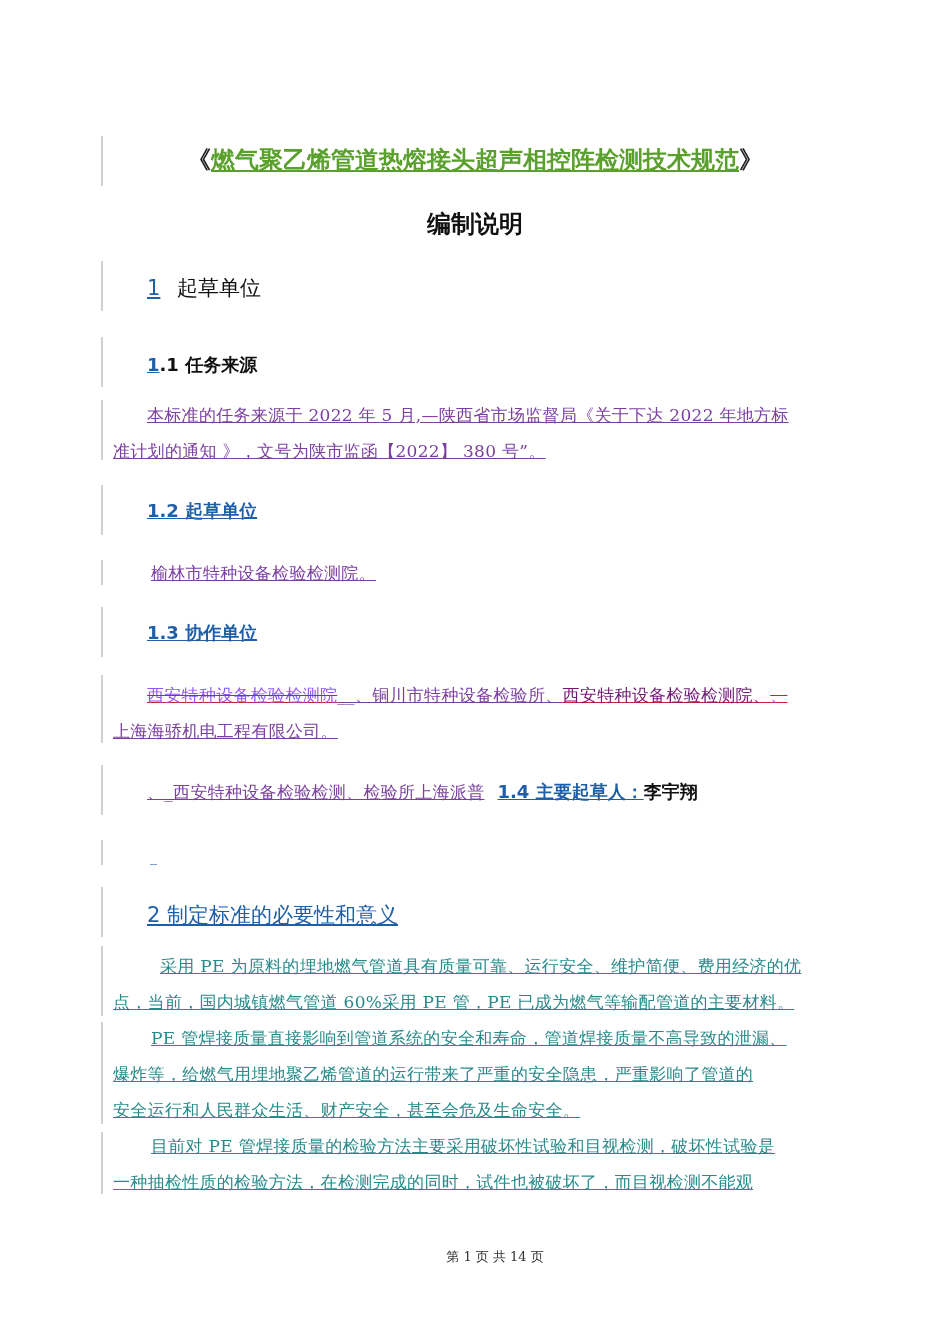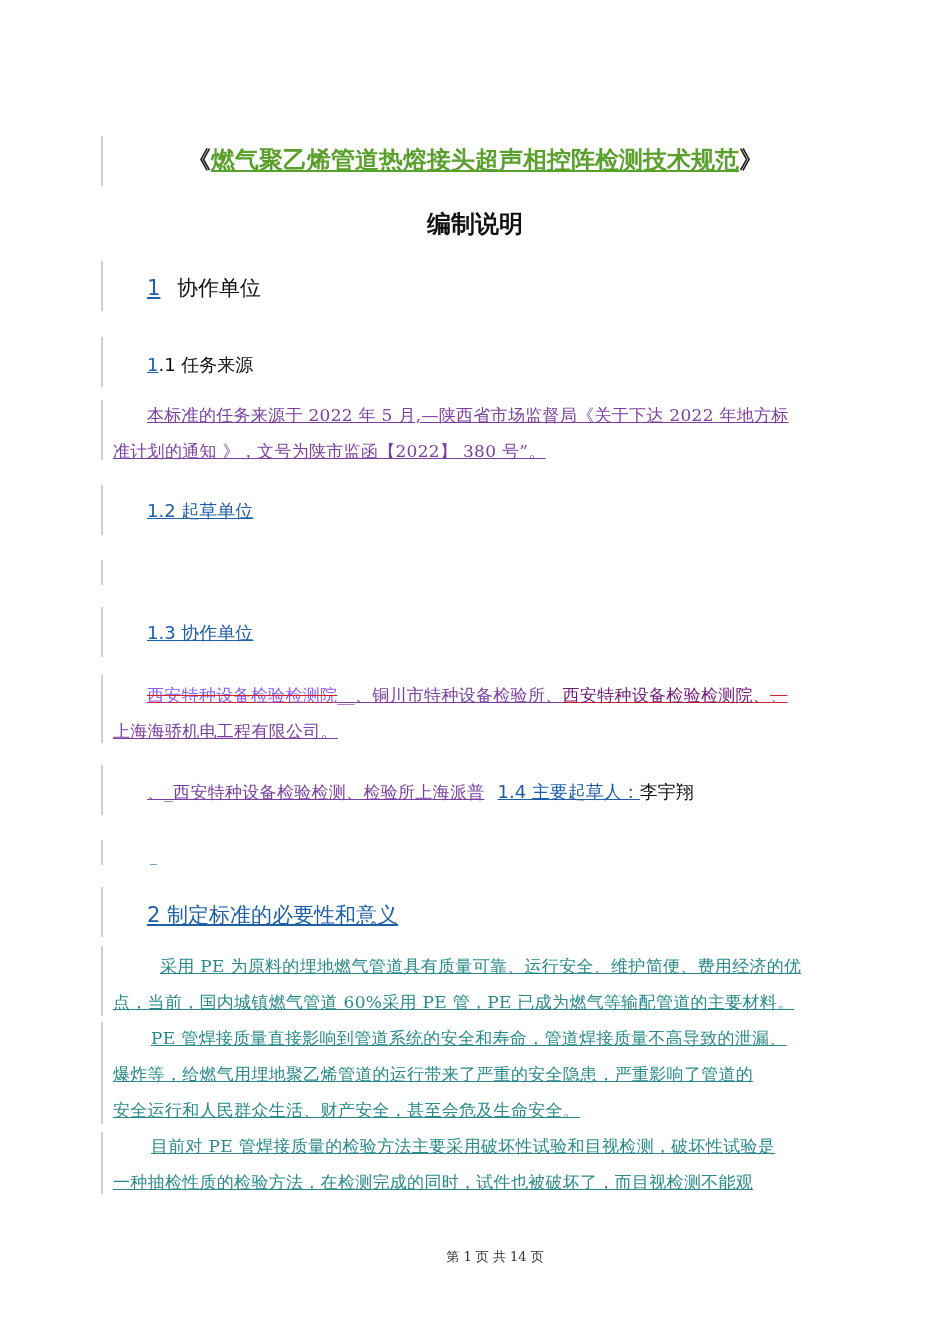--- a/index.html
+++ b/index.html
@@ -13,21 +13,21 @@
     .title {
       left: 0; width: 950px; text-align: center; top: 144px;
       font-family: "DejaVu Sans", sans-serif; font-size: 24px; font-weight: bold; color: #222;
     }
     .title .ins { color: #5aa02c; text-decoration: underline; text-decoration-color: #5aa02c; }
     .subtitle {
       left: 0; width: 950px; text-align: center; top: 208px;
       font-family: "DejaVu Sans", sans-serif; font-size: 24px; font-weight: bold; color: #111;
     }
     .h1 { font-family: "DejaVu Sans", sans-serif; font-size: 21px; color: #111; }
-    .h2 { font-family: "DejaVu Sans", sans-serif; font-size: 18px; color: #111; }
+    .h2 { font-family: "DejaVu Sans", sans-serif; font-size: 18px; color: #111; font-weight: bold; }
     .blue-ins { color: #1f5fa8; text-decoration: underline; text-decoration-color: #1f5fa8; }
     .purple { color: #7b3fa0; text-decoration: underline; text-decoration-color: #7b3fa0; }
     .red-del { color: #8b5cf6; text-decoration: line-through underline; text-decoration-color: #d0202a; }
     .red-ins { color: #701a75; text-decoration: underline; text-decoration-color: #d0202a; }
     .teal { color: #2a8a8a; text-decoration: underline; text-decoration-color: #2a8a8a; }
     .body { font-size: 17px; letter-spacing: 0.3px; }
     .black { color: #111; }
     .footer {
       left: 0; width: 950px; text-align: center; top: 1248px;
       font-family: "DejaVu Serif", serif; font-size: 13px; color: #333; margin-left: 20px;
@@ -53,30 +53,31 @@
   <div class="bar" style="top:1022px;height:102px"></div>
   <div class="bar" style="top:1132px;height:62px"></div>
 
   <div class="line title">
     <span>《</span><span class="ins">燃气聚乙烯管道热熔接头超声相控阵检测技术规范</span><span>》</span>
   </div>
   <div class="line subtitle">编制说明</div>
 
   <div class="line h1" style="left:147px;top:274px">
     <span class="blue-ins">1</span>
-    <span style="margin-left:10px">协作单位</span>
+    <span style="margin-left:10px">起草单位</span>
   </div>
 
   <div class="line h2" style="left:147px;top:353px">
     <span class="blue-ins">1</span><span>.1 任务来源</span>
   </div>
   <div class="line body purple" style="left:147px;top:404px">本标准的任务来源于 2022  年 5 月,—陕西省市场监督局《关于下达 2022 年地方标</div>
   <div class="line body purple" style="left:113px;top:440px">准计划的通知 》，文号为陕市监函【2022】  380 号”。</div>
 
   <div class="line h2 blue-ins" style="left:147px;top:499px">1.2 起草单位</div>
+  <div class="line body purple" style="left:151px;top:562px">榆林市特种设备检验检测院。</div>
 
   <div class="line h2 blue-ins" style="left:147px;top:621px">1.3 协作单位</div>
   <div class="line body" style="left:147px;top:684px">
     <span class="red-del">西安特种设备检验检测院</span><span class="purple">__</span><span class="purple">、铜川市特种设备检验所、</span><span class="red-ins">西安特种设备检验检测院、</span><span class="red-del">、</span>
   </div>
   <div class="line body purple" style="left:113px;top:720px">上海海骄机电工程有限公司。</div>
 
   <div class="line" style="left:147px;top:780px">
     <span class="body purple">、_西安特种设备检验检测、检验所上海派普</span><span class="h2 blue-ins" style="margin-left:13px">1.4 主要起草人：</span><span class="h2 black">李宇翔</span>
   </div>

